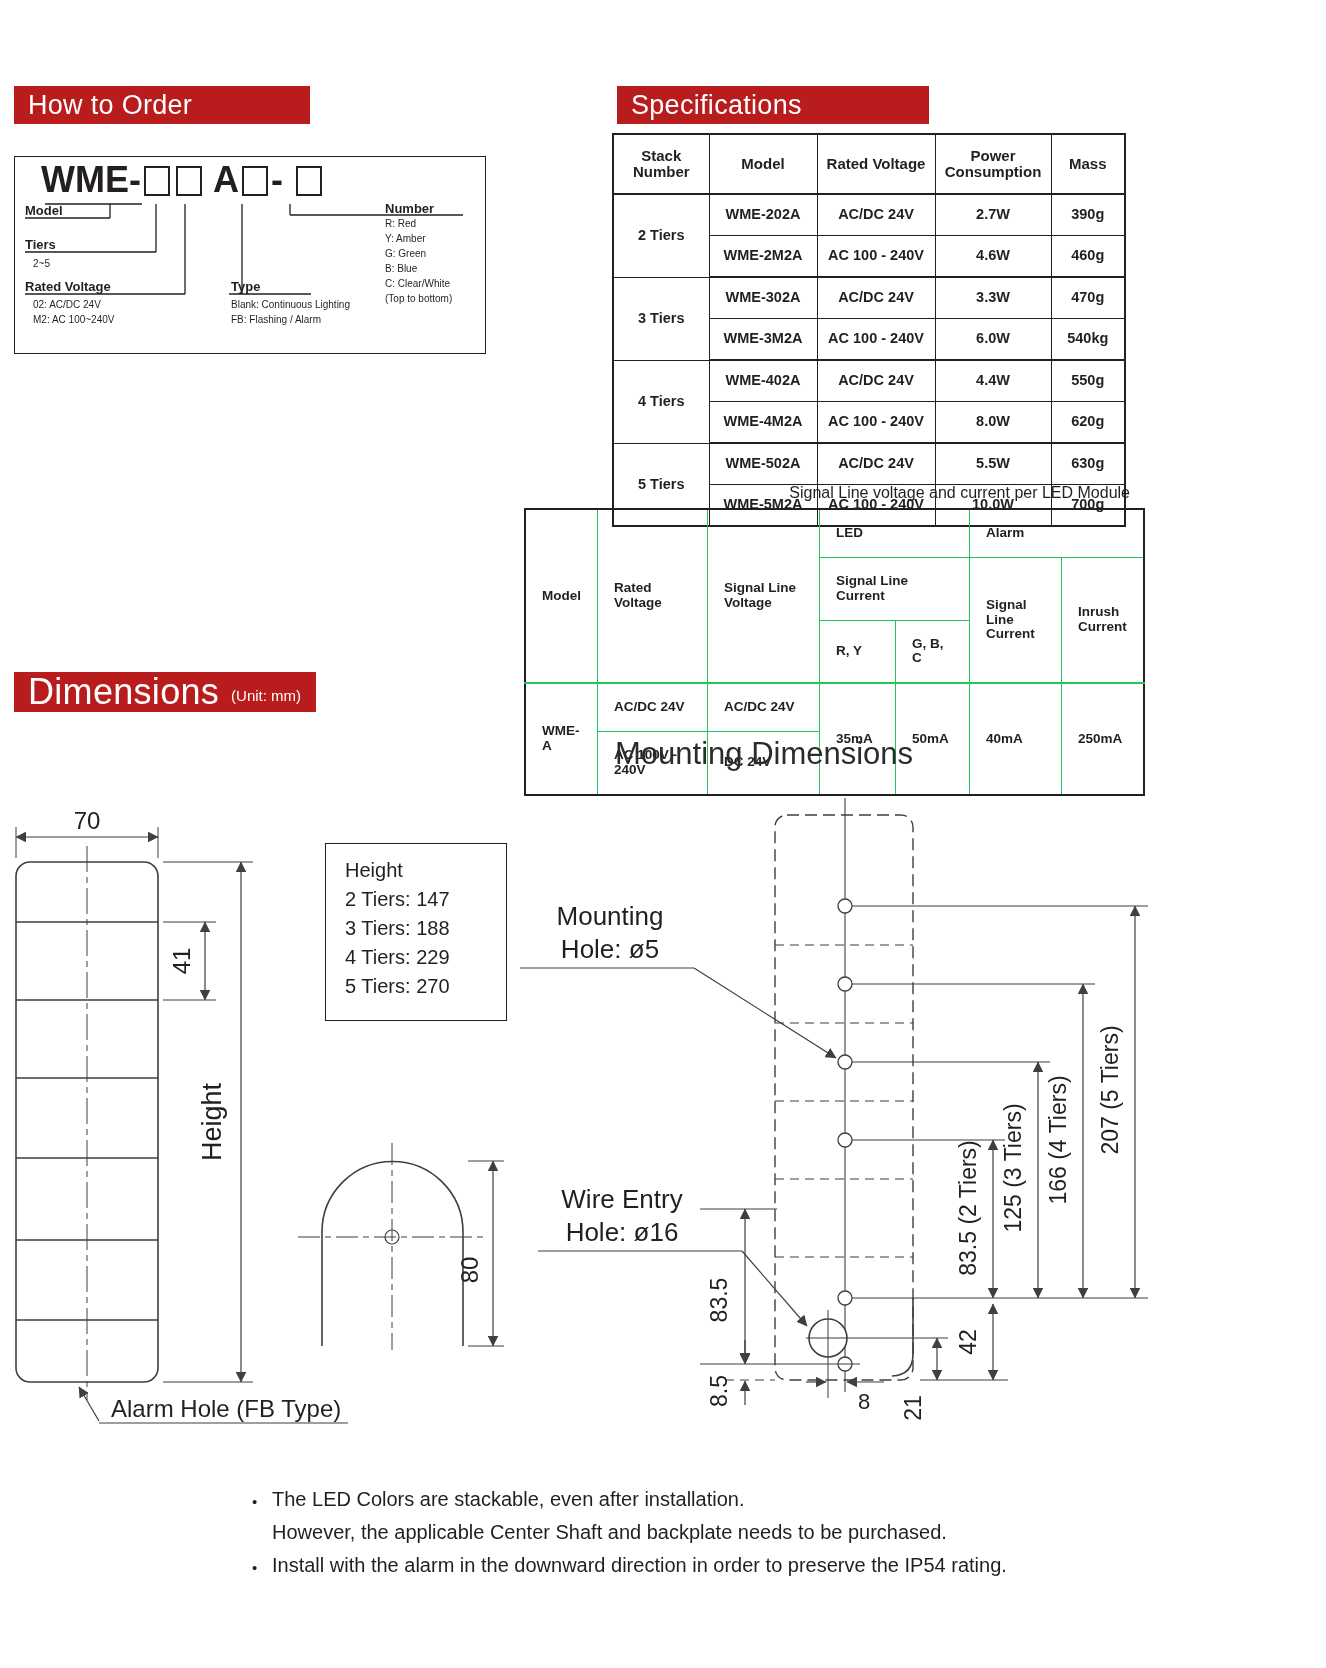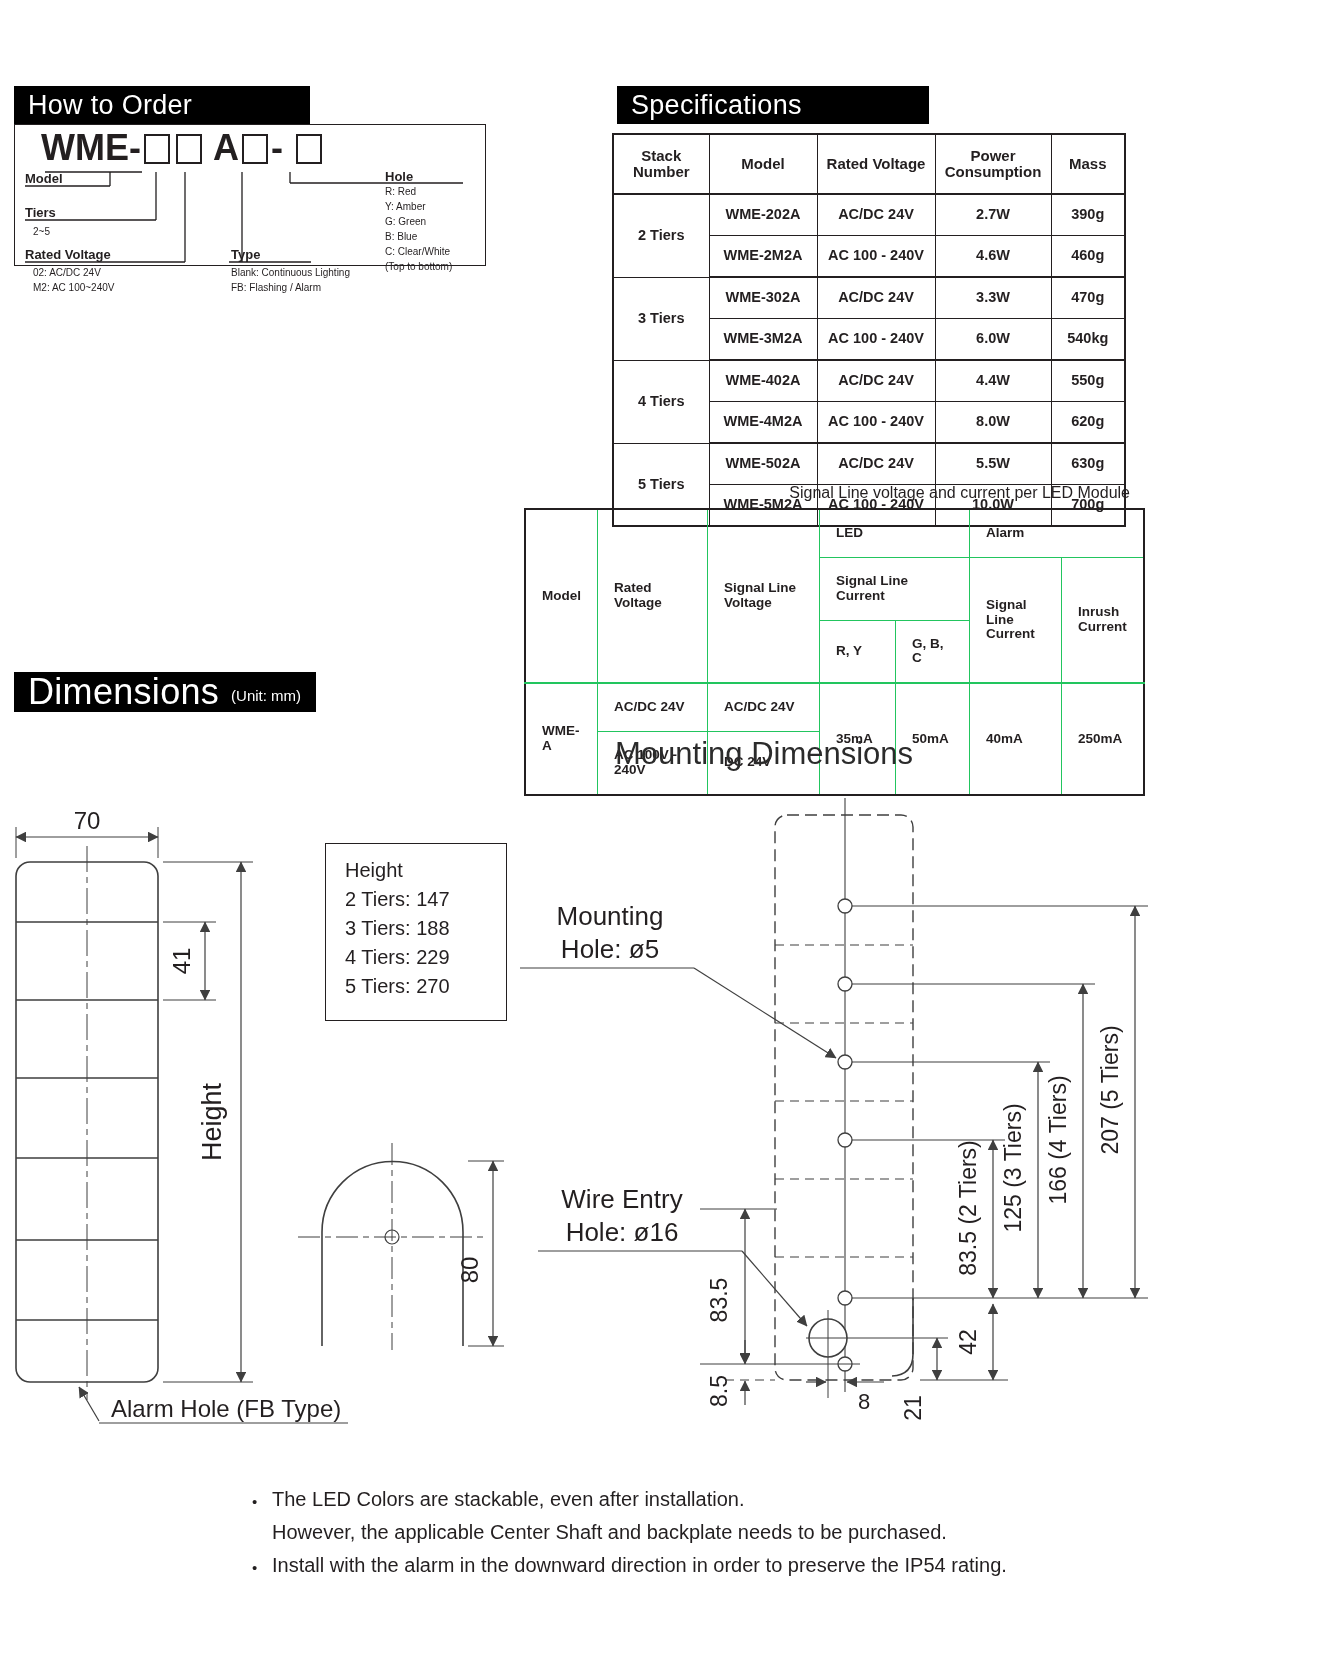--- a/index.html
+++ b/index.html
@@ -1,23 +1,23 @@
 <!DOCTYPE html>
 <html><head>
 <meta charset="utf-8">
 <style>
   html,body{margin:0;padding:0;background:#fff;}
   .page{position:relative;width:1326px;height:1668px;background:#fff;overflow:hidden;
         font-family:"Liberation Sans",sans-serif;color:#231f20;}
-  .banner{position:absolute;background:#000000;color:#fff;display:flex;align-items:center;
+  .banner{position:absolute;background:#b91c1c;color:#fff;display:flex;align-items:center;
           padding-left:14px;box-sizing:border-box;}
   .banner .big{font-size:27px;letter-spacing:.3px;}
   .banner .small{font-size:15px;margin-left:12px;margin-top:6px;}
   
-  .orderbox{position:absolute;left:14px;top:124px;width:472px;height:142px;
+  .orderbox{position:absolute;left:14px;top:156px;width:472px;height:198px;
             border:1.5px solid #231f20;box-sizing:border-box;}
   .codeline{position:absolute;left:26px;top:4px;display:flex;align-items:flex-end;
             font-size:36px;font-weight:bold;line-height:38px;white-space:pre;}
   .cbox{width:22px;height:26px;border:2.5px solid #231f20;margin:0 3px 3px 3px;}
   .sp8{width:8px;} .sp10{width:10px;}
   .ol{position:absolute;font-size:13px;font-weight:bold;white-space:nowrap;}
   .ov{position:absolute;font-size:10px;white-space:nowrap;}
   .osvg{position:absolute;left:0;top:0;width:469px;height:167px;}
   
   table{border-collapse:collapse;table-layout:fixed;}
@@ -65,21 +65,21 @@
     <div class="codeline"><span>WME-</span><span class="cbox"></span><span class="cbox"></span><span class="sp8"></span><span>A</span><span class="cbox"></span><span>-</span><span class="sp10"></span><span class="cbox"></span></div>
     <div class="ol" style="left:10px;top:46px;">Model</div>
     <div class="ol" style="left:10px;top:80px;">Tiers</div>
     <div class="ov" style="left:18px;top:101px;">2~5</div>
     <div class="ol" style="left:10px;top:122px;">Rated Voltage</div>
     <div class="ov" style="left:18px;top:142px;">02: AC/DC 24V</div>
     <div class="ov" style="left:18px;top:157px;">M2: AC 100~240V</div>
     <div class="ol" style="left:216px;top:122px;">Type</div>
     <div class="ov" style="left:216px;top:142px;">Blank: Continuous Lighting</div>
     <div class="ov" style="left:216px;top:157px;">FB: Flashing / Alarm</div>
-    <div class="ol" style="left:370px;top:44px;">Hole</div>
+    <div class="ol" style="left:370px;top:44px;">Number</div>
     <div class="ov" style="left:370px;top:61px;">R: Red</div>
     <div class="ov" style="left:370px;top:76px;">Y: Amber</div>
     <div class="ov" style="left:370px;top:91px;">G: Green</div>
     <div class="ov" style="left:370px;top:106px;">B: Blue</div>
     <div class="ov" style="left:370px;top:121px;">C: Clear/White</div>
     <div class="ov" style="left:370px;top:136px;">(Top to bottom)</div>
   </div>
 
   <div class="banner" style="left:617px;top:86px;width:312px;height:38px;">
     <span class="big">Specifications</span>

